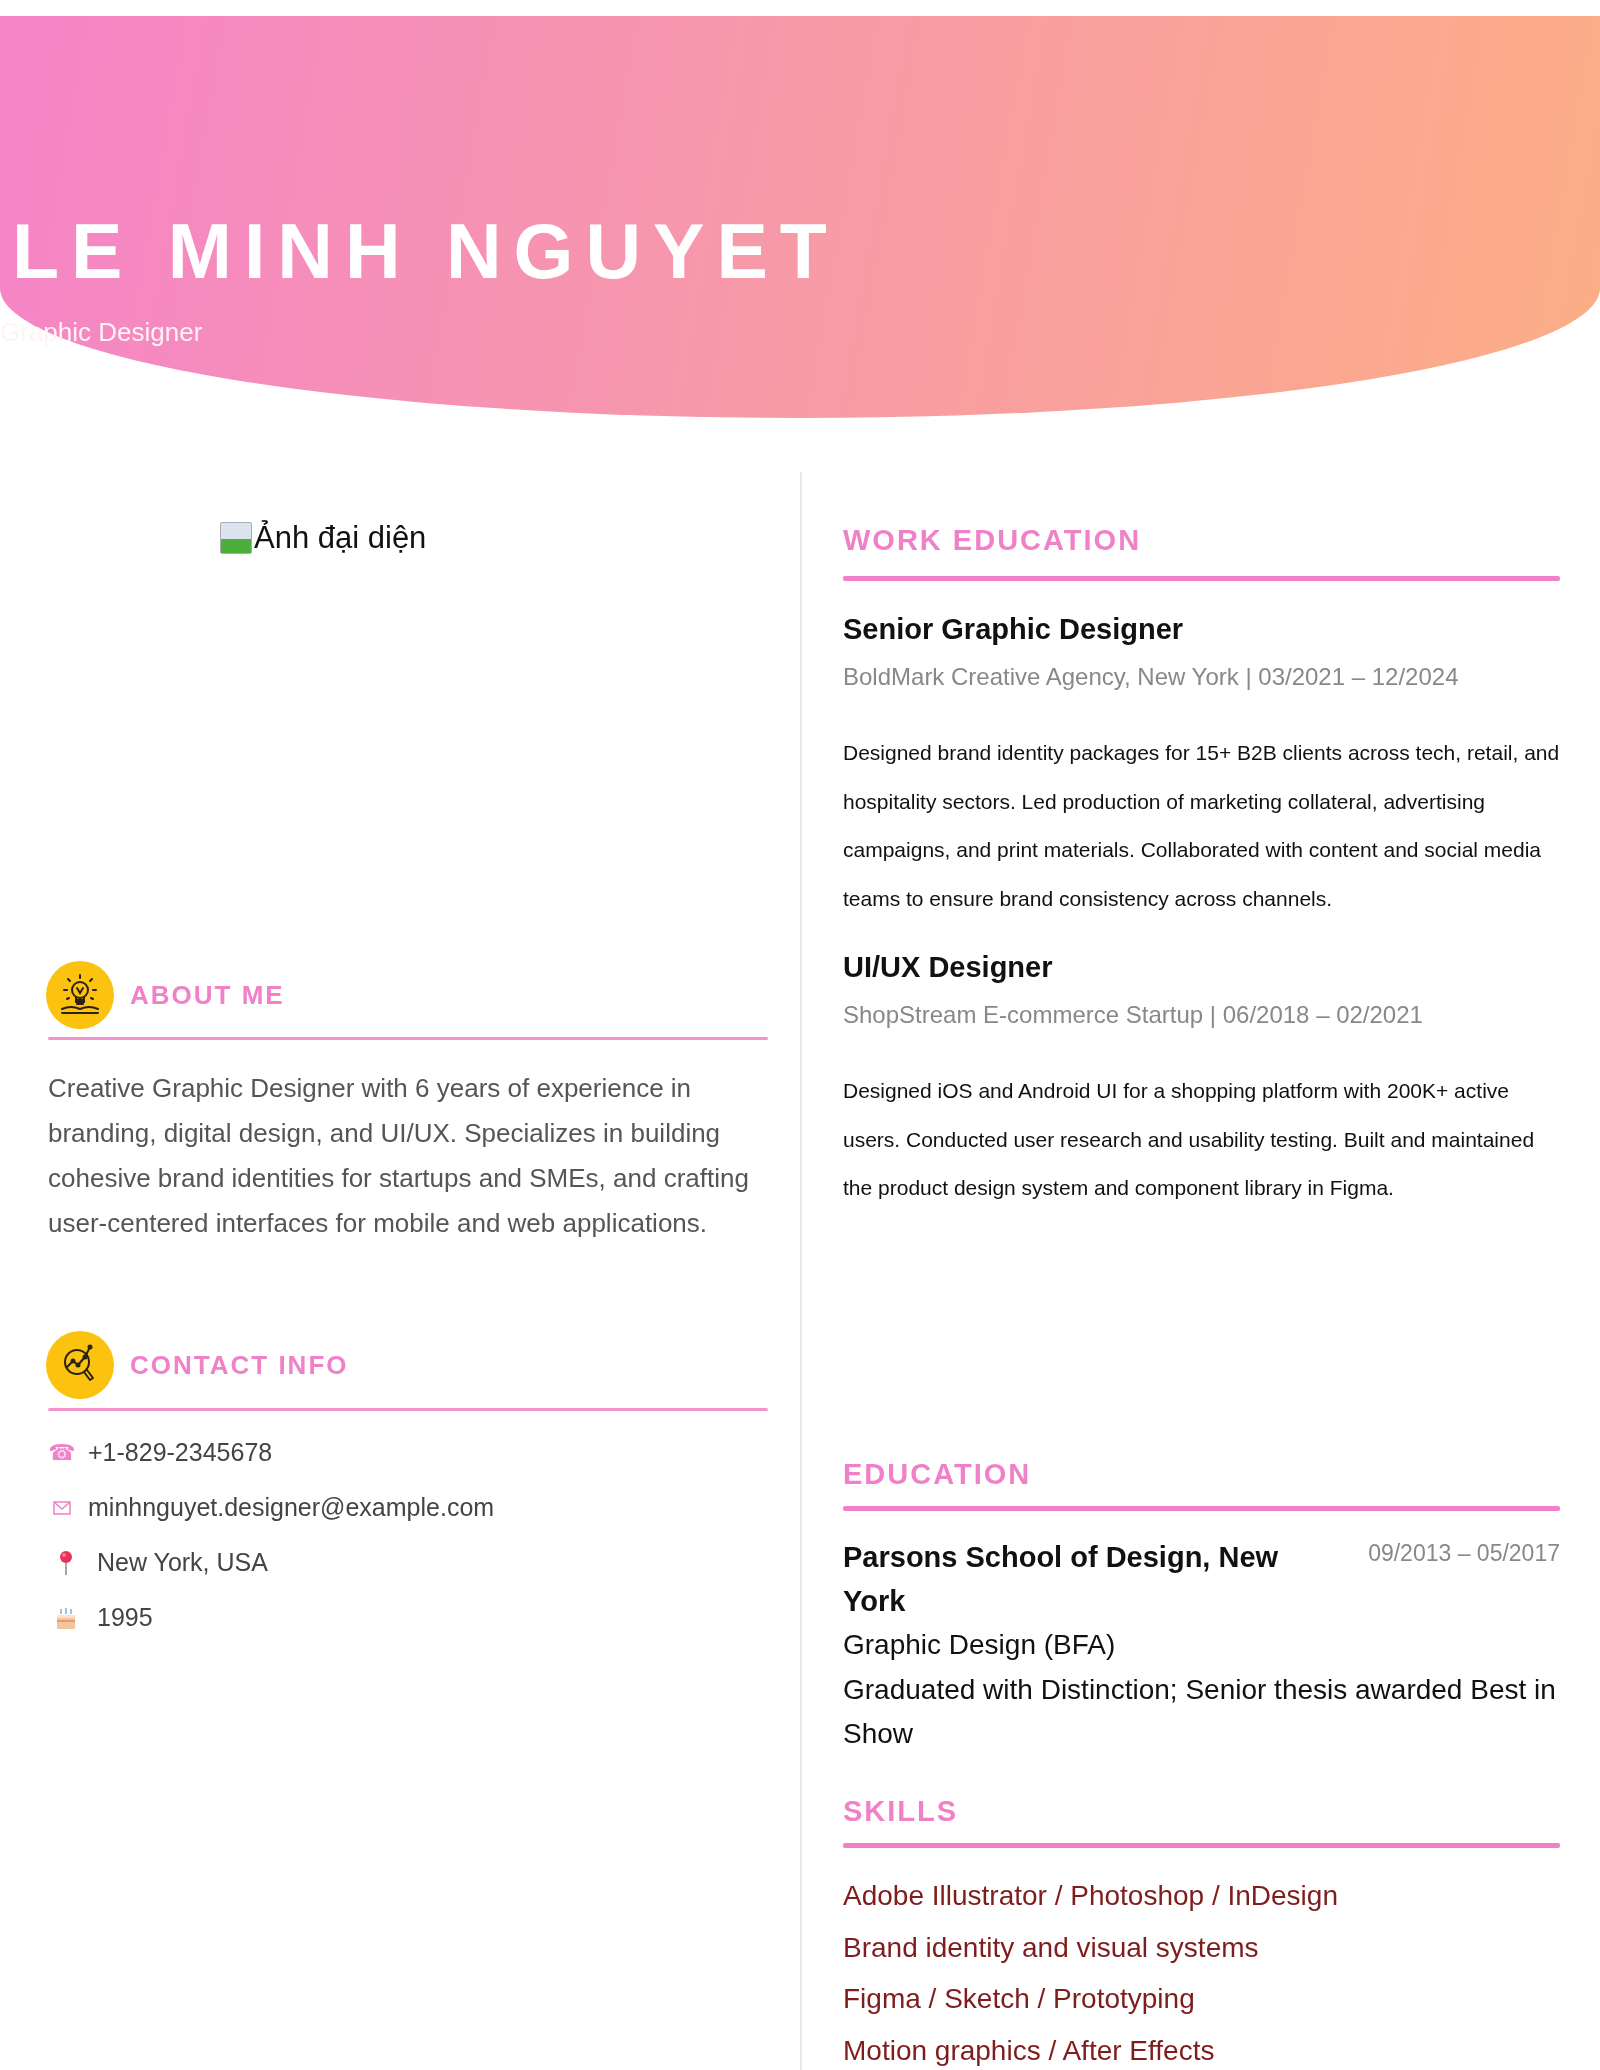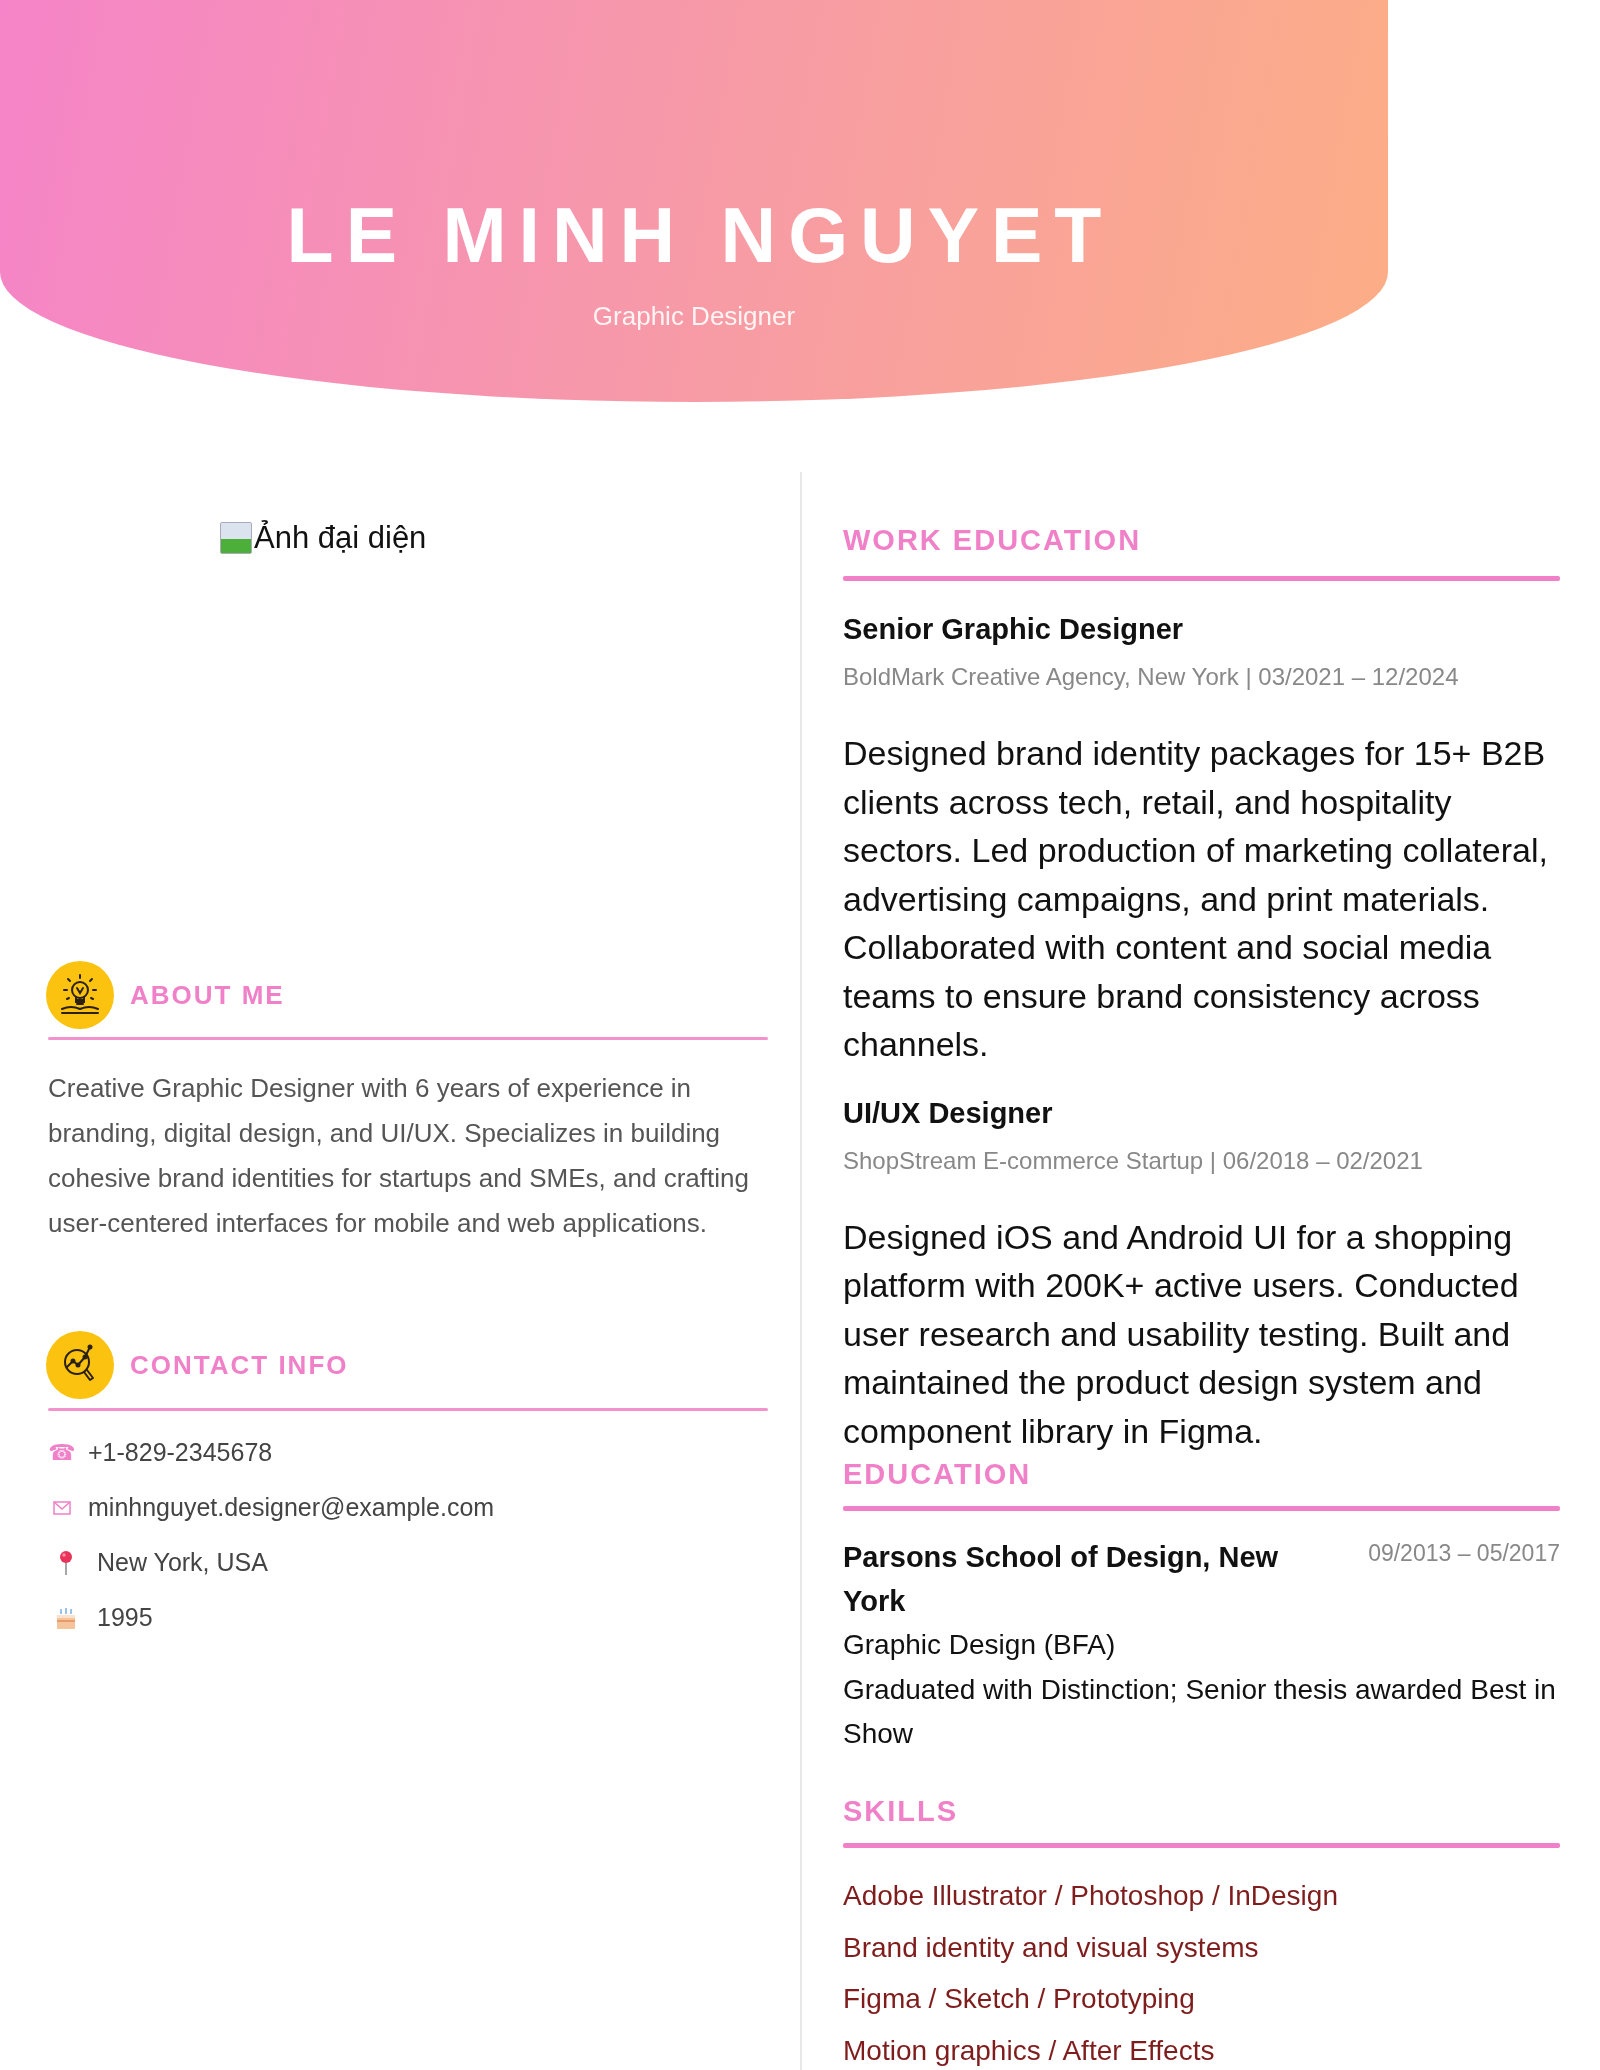--- a/index.html
+++ b/index.html
@@ -1,23 +1,23 @@
 <!DOCTYPE html>
 <html><head>
 <meta charset="utf-8">
 <style>
   * { box-sizing: border-box; margin: 0; padding: 0; }
   html, body { width: 1600px; height: 2070px; background: #ffffff; overflow: hidden; }
   body { font-family: "Liberation Sans", sans-serif; color: #111; position: relative; }
 
   .header {
-    position: absolute; left: 0; top: 0; width: 1388px; height: 402px;
+    position: absolute; left: 0; top: 16px; width: 1600px; height: 402px;
     background: linear-gradient(100deg, #f584c8 0%, #f79aa7 50%, #fcae86 100%);
     border-radius: 0 0 50% 50% / 0 0 130px 130px;
-    text-align: center;
+    text-align: left;
   }
   .name {
     position: absolute; left: 0; right: 0; top: 190px;
     font-size: 77px; font-weight: 700; color: #ffffff;
     letter-spacing: 12px; line-height: 90px;
     padding-left: 12px;
   }
   .title {
     position: absolute; left: 0; right: 0; top: 298px;
     font-size: 26px; color: #fff4f4; line-height: 36px;
@@ -53,21 +53,21 @@
   .contact-item { display: flex; align-items: center; height: 55px; font-size: 25px; color: #444; }
   .contact-item .ico { width: 28px; margin-right: 12px; text-align: center; display: inline-flex; justify-content: center; }
   .contact-item.ind .ico { width: 36px; margin-right: 13px; }
 
   
   .right { position: absolute; left: 843px; width: 717px; }
   .rhead { font-size: 29px; font-weight: 700; color: #f080c8; letter-spacing: 2px; line-height: 36px; }
   .rrule { height: 5px; background: #f080c8; border-radius: 2px; margin-top: 18px; }
   .job-title { font-size: 29px; font-weight: 700; color: #111; line-height: 36px; }
   .job-meta { font-size: 24px; color: #888; line-height: 32px; margin-top: 14px; }
-  .job-desc { font-size: 34px; line-height: 48.5px; color: #111; margin-top: 36px; }
+  .job-desc { font-size: 21px; line-height: 48.5px; color: #111; margin-top: 36px; }
   .edu-row { display: flex; justify-content: space-between; align-items: flex-start; }
   .edu-school { font-size: 29px; font-weight: 700; line-height: 44px; width: 460px; }
   .edu-date { font-size: 23px; color: #888; line-height: 36px; }
   .edu-line { font-size: 28px; line-height: 44.5px; color: #111; }
   .skill { font-size: 28px; line-height: 51.5px; color: #7f1d1d; }
 </style>
 </head>
 <body>
 
 <div class="header">

